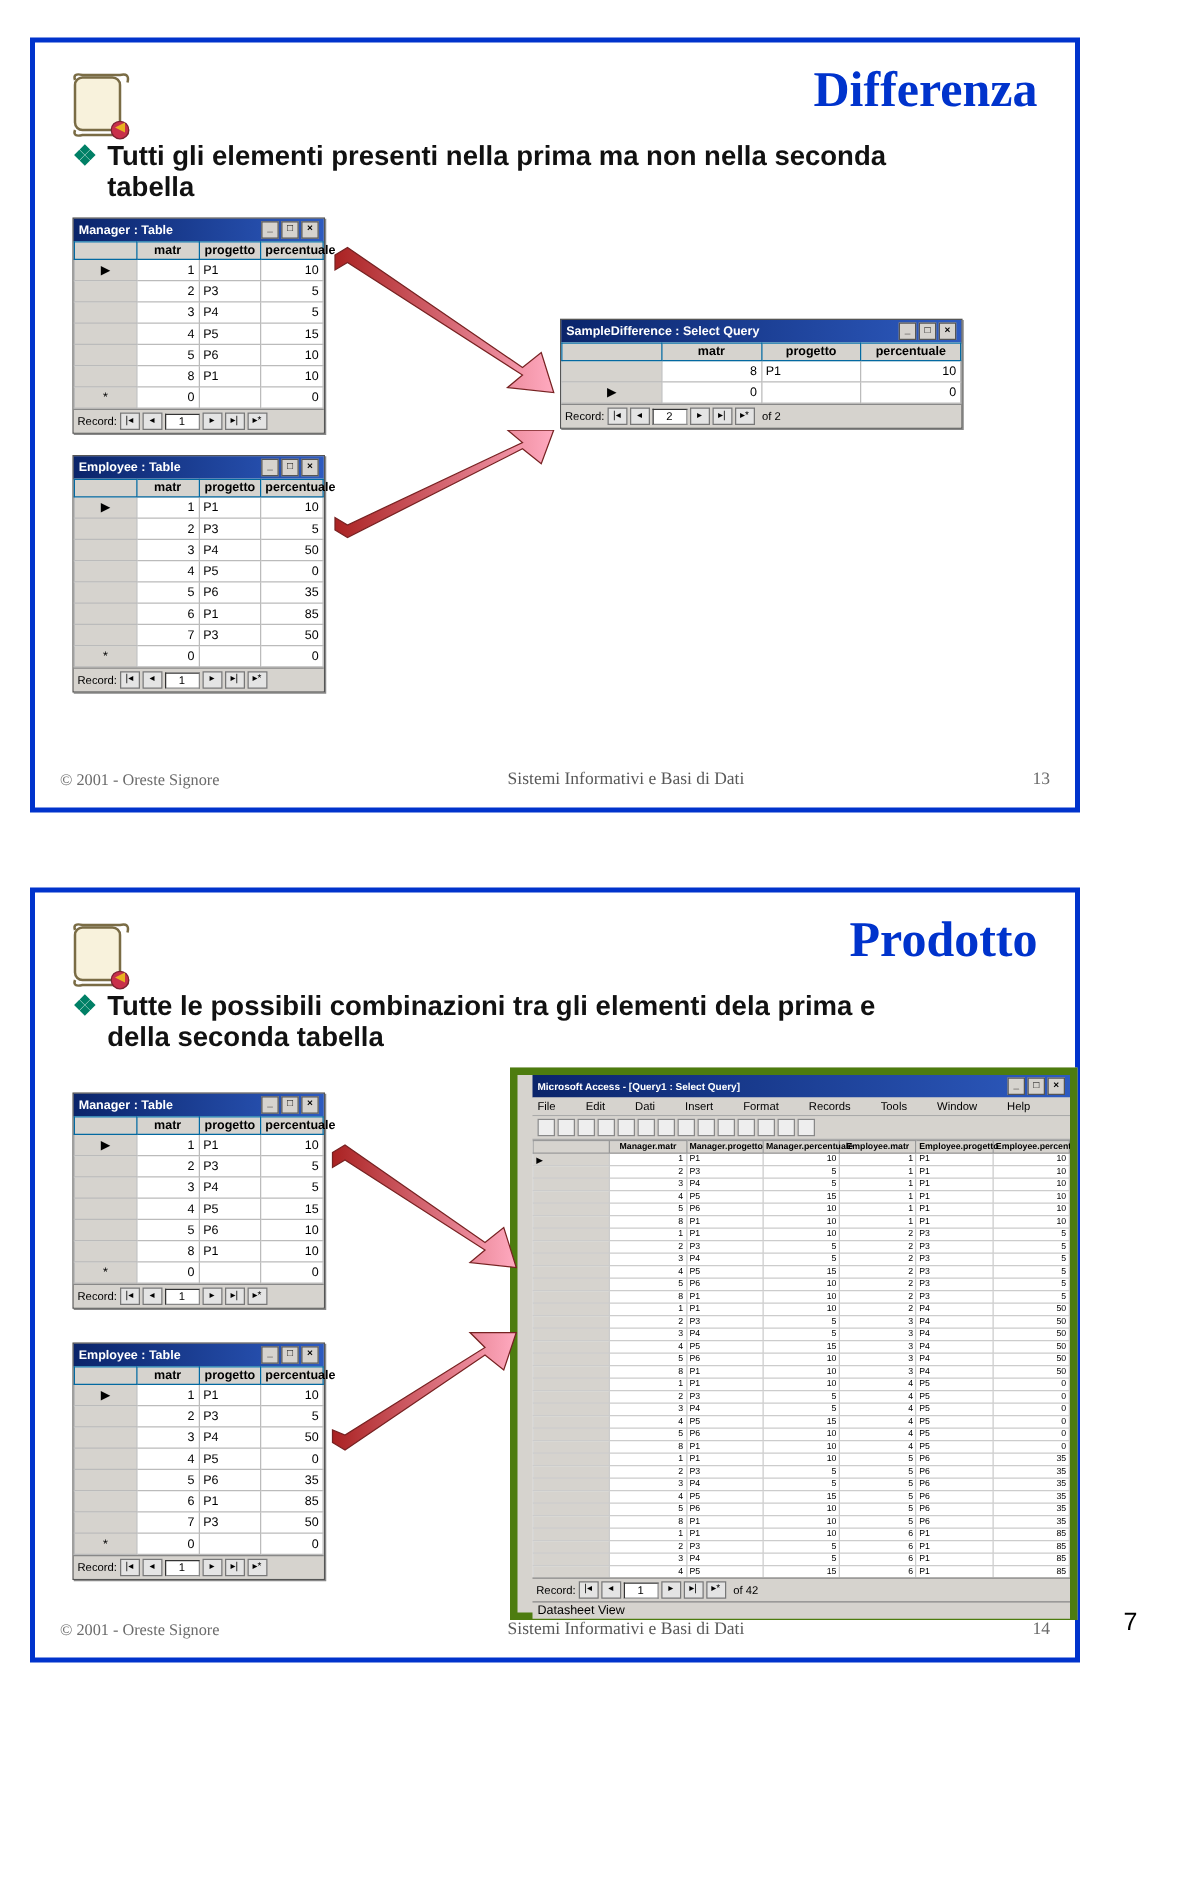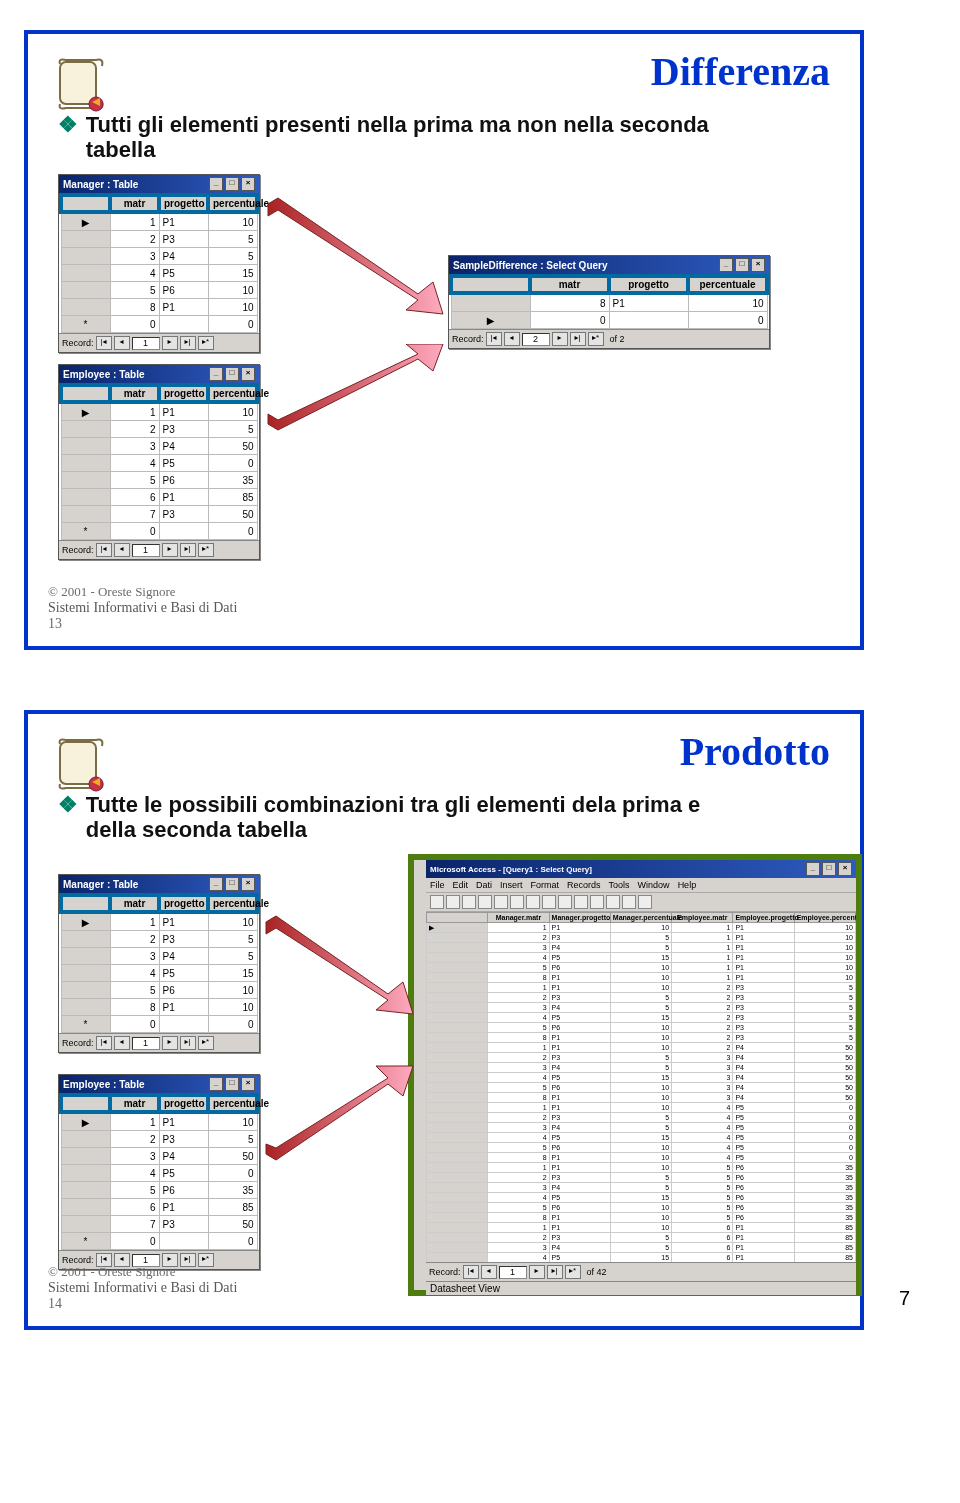--- a/index.html
+++ b/index.html
@@ -67,21 +67,20 @@
   .footer {
     position: absolute;
     left: 20px;
     right: 20px;
     bottom: 14px;
     display: flex;
     justify-content: space-between;
     font-family: "Comic Sans MS", "Comic Sans", cursive;
     color: #6b6b6b;
     font-size: 13px;
-    flex-direction: column;
   }
   .footer-center {
     font-size: 14px;
     color: #585858;
   }
   .footer-right {
     font-size: 14px;
   }
   .page-num {
     position: absolute;
@@ -128,21 +127,21 @@
     font-weight: bold;
   }
   .tbl {
     border-collapse: collapse;
     width: 100%;
     background: #fff;
     table-layout: fixed;
   }
   .tbl th {
     background: #d6d3ce;
-    border: 4px solid #0369a1;
+    border: 1px solid #0369a1;
     font-weight: bold;
     padding: 1px 3px;
     text-align: center;
     font-size: 10px;
   }
   .tbl td {
     border: 1px solid #bbb;
     padding: 1px 3px;
     font-size: 10px;
     height: 14px;
@@ -195,21 +194,21 @@
     border: 6px solid #4d7c0f;
     font-size: 8px;
     padding-left: 12px;
   }
   .big-win .menubar {
     background: #d6d3ce;
     padding: 2px 4px;
     border-bottom: 1px solid #aaa;
     font-size: 9px;
     display: flex;
-    gap: 8px;
+    gap: 24px;
   }
   .big-win .toolbar {
     background: #d6d3ce;
     padding: 2px 4px;
     border-bottom: 1px solid #aaa;
     display: flex;
     gap: 2px;
     font-size: 8px;
   }
   .big-win .toolbar span {

